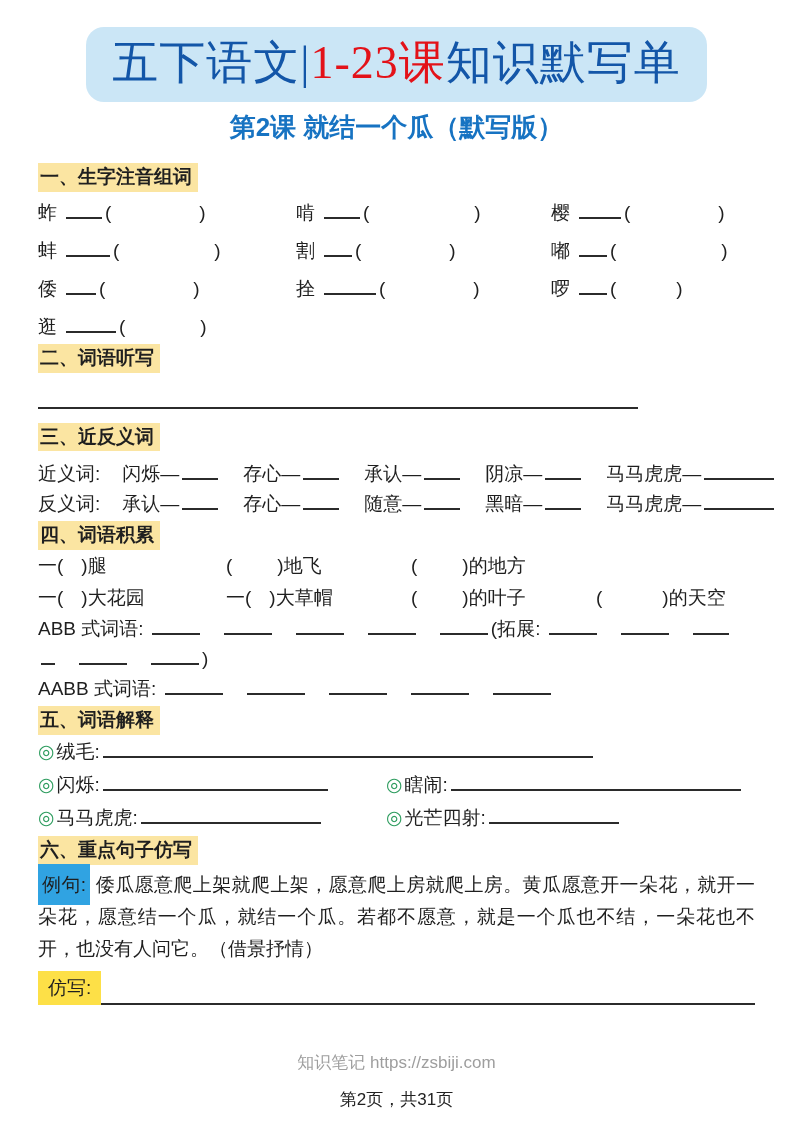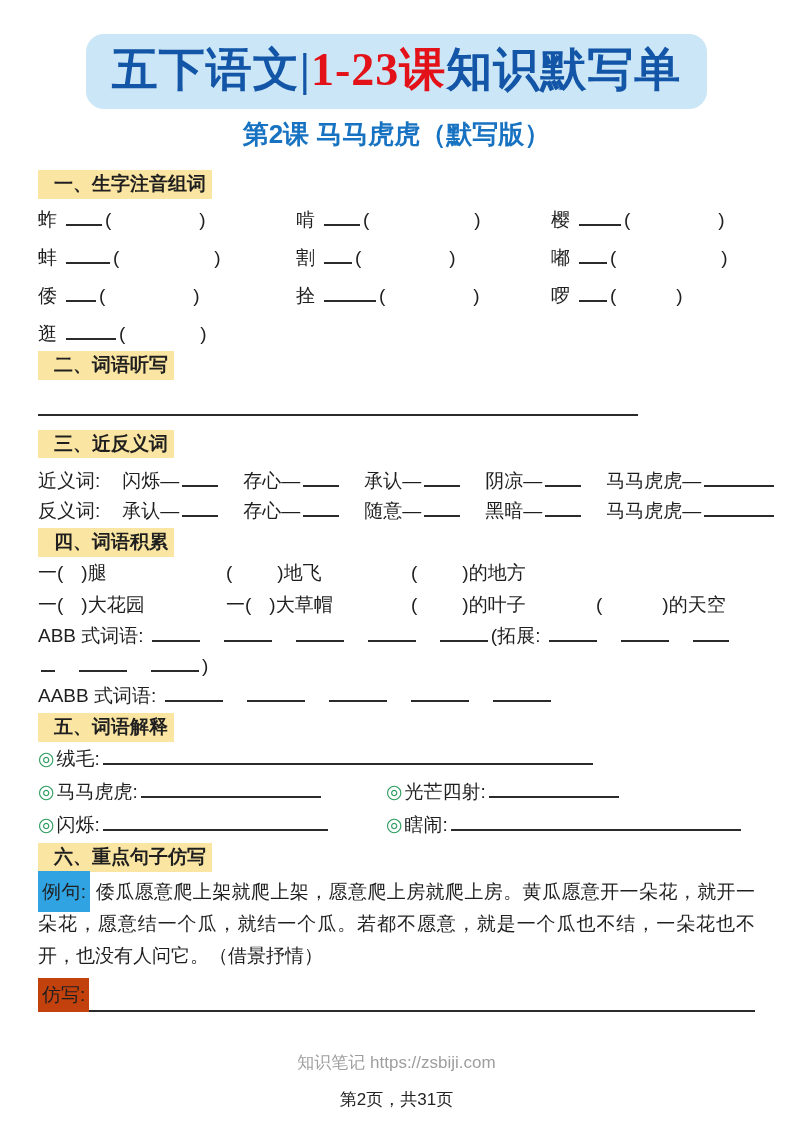--- a/index.html
+++ b/index.html
@@ -2,31 +2,31 @@
 <html lang="zh"><head>
 <meta charset="utf-8">
 <style>
   * { margin:0; padding:0; box-sizing:border-box; }
   html,body { background:#ffffff; }
   body { font-family:"Liberation Sans","DejaVu Sans",sans-serif; color:#1f1f1f; }
   .page { position:relative; width:793px; height:1122px; margin:0 auto; background:#ffffff;
           padding:0 38px; overflow:hidden; }
 
   
-  .banner { width:fit-content; margin:34px auto 0; background:#cbe6f6; border-radius:18px;
-            padding:5px 26px 8px; font-size:46px; font-weight:bold; letter-spacing:1px;
+  .banner { width:fit-content; margin:27px auto 0; background:#cbe6f6; border-radius:18px;
+            padding:5px 26px 8px; font-size:46px; font-weight:normal; letter-spacing:1px;
             font-family:"Liberation Serif","DejaVu Serif",serif; white-space:nowrap; }
   .t-blue { color:#1356a8; }
   .t-red  { color:#e31219; }
 
   .subtitle { text-align:center; margin-top:8px; font-size:26px; font-weight:bold; color:#1773c2; }
 
   
   .sec-h { width:fit-content; background:#fbe5a2; font-size:19px; font-weight:bold;
-           padding:3px 6px 3px 16px; line-height:1.2; }
+           padding:3px 6px 3px 2px; line-height:1.2; }
 
   
   .row { font-size:19px; line-height:30px; white-space:nowrap; }
   .u { display:inline-block; border-bottom:2px solid #2b2b2b; height:15px; margin:0 3px; vertical-align:baseline; }
   .u14{width:14px}.u28{width:28px}.u30{width:30px}.u36{width:36px}
   .u42{width:42px}.u44{width:44px}.u48{width:48px}.u50{width:50px}.u52{width:52px}
   .u58{width:58px}.u70{width:70px}.u130{width:130px}.u180{width:180px}
   .u225{width:225px}.u290{width:290px}.u490{width:490px}
   .gp { display:inline-block; }
   .gp18{width:18px}.gp45{width:45px}.gp60{width:60px}.gp75{width:75px}
@@ -48,42 +48,42 @@
   .jlgrid { display:grid; grid-template-columns:188px 185px 185px auto; font-size:19px; line-height:32px; }
 
   
   .jsrow { display:flex; font-size:19px; line-height:33px; }
   .jscol1 { width:348px; }
   .bullet { color:#2d9c5e; font-weight:bold; margin-right:2px; }
 
   
   .para { font-size:19px; line-height:32px; margin-top:4px; text-align:justify; }
   .hl-blue  { background:#30a3e2; padding:10px 4px; }
-  .hl-green { background:#c2410c; padding:2px 4px; }
+  .hl-green { background:#fde047; padding:2px 10px; }
   .imitate { display:flex; align-items:flex-end; margin-top:6px; font-size:19px; line-height:30px; }
   .ugrow { flex:1; border-bottom:2px solid #2b2b2b; height:22px; }
 
   .mt6{margin-top:0}.mt8{margin-top:8px}.mt10{margin-top:2px}
   .mt14{margin-top:14px}.mt18{margin-top:18px}
 
   .watermark { position:absolute; top:1051px; left:0; right:0; text-align:center;
                color:#9e9e9e; font-size:17px; }
   .pageinfo  { position:absolute; top:1088px; left:0; right:0; text-align:center;
                color:#222; font-size:17px; }
 </style>
 </head>
 <body>
 
 <div class="page">
 
   <div class="banner">
     <span class="t-blue">五下语文|</span><span class="t-red">1-23课</span><span class="t-blue">知识默写单</span>
   </div>
 
-  <div class="subtitle">第2课 马马虎虎（默写版）</div>
+  <div class="subtitle">第2课 就结一个瓜（默写版）</div>
 
   <div class="sec-h mt18">一、生字注音组词</div>
   <div class="zigrid">
     <div class="zcell"><span class="ch">蚱</span><span class="u u36"></span><span class="pp">(</span><span class="gp gp88"></span><span class="pp">)</span></div>
     <div class="zcell"><span class="ch">啃</span><span class="u u36"></span><span class="pp">(</span><span class="gp gp105"></span><span class="pp">)</span></div>
     <div class="zcell"><span class="ch">樱</span><span class="u u42"></span><span class="pp">(</span><span class="gp gp88"></span><span class="pp">)</span></div>
 
     <div class="zcell mt8"><span class="ch">蚌</span><span class="u u44"></span><span class="pp">(</span><span class="gp gp95"></span><span class="pp">)</span></div>
     <div class="zcell mt8"><span class="ch">割</span><span class="u u28"></span><span class="pp">(</span><span class="gp gp88"></span><span class="pp">)</span></div>
     <div class="zcell mt8"><span class="ch">嘟</span><span class="u u28"></span><span class="pp">(</span><span class="gp gp105"></span><span class="pp">)</span></div>
@@ -129,26 +129,26 @@
   <div class="row mt6">
     <span>AABB 式词语:</span>
     <span class="u u58"></span><span class="gp gp18"></span><span class="u u58"></span><span class="gp gp18"></span><span class="u u58"></span><span class="gp gp18"></span><span class="u u58"></span><span class="gp gp18"></span><span class="u u58"></span>
   </div>
 
   <div class="sec-h mt10">五、词语解释</div>
   <div class="jsrow mt6">
     <span><span class="bullet">◎</span><span>绒毛:</span><span class="u u490"></span></span>
   </div>
   <div class="jsrow mt6">
+    <span class="jscol1"><span class="bullet">◎</span><span>闪烁:</span><span class="u u225"></span></span>
+    <span><span class="bullet">◎</span><span>瞎闹:</span><span class="u u290"></span></span>
+  </div>
+  <div class="jsrow mt6">
     <span class="jscol1"><span class="bullet">◎</span><span>马马虎虎:</span><span class="u u180"></span></span>
     <span><span class="bullet">◎</span><span>光芒四射:</span><span class="u u130"></span></span>
-  </div>
-  <div class="jsrow mt6">
-    <span class="jscol1"><span class="bullet">◎</span><span>闪烁:</span><span class="u u225"></span></span>
-    <span><span class="bullet">◎</span><span>瞎闹:</span><span class="u u290"></span></span>
   </div>
 
   <div class="sec-h mt10">六、重点句子仿写</div>
   <p class="para"><span class="hl-blue">例句:</span> <span>倭瓜愿意爬上架就爬上架，愿意爬上房就爬上房。黄瓜愿意开一朵花，就开一朵花，愿意结一个瓜，就结一个瓜。若都不愿意，就是一个瓜也不结，一朵花也不开，也没有人问它。（借景抒情）</span></p>
   <div class="imitate">
     <span class="hl-green">仿写:</span>
     <span class="ugrow"></span>
   </div>
 
   <div class="watermark">知识笔记 https://zsbiji.com</div>

